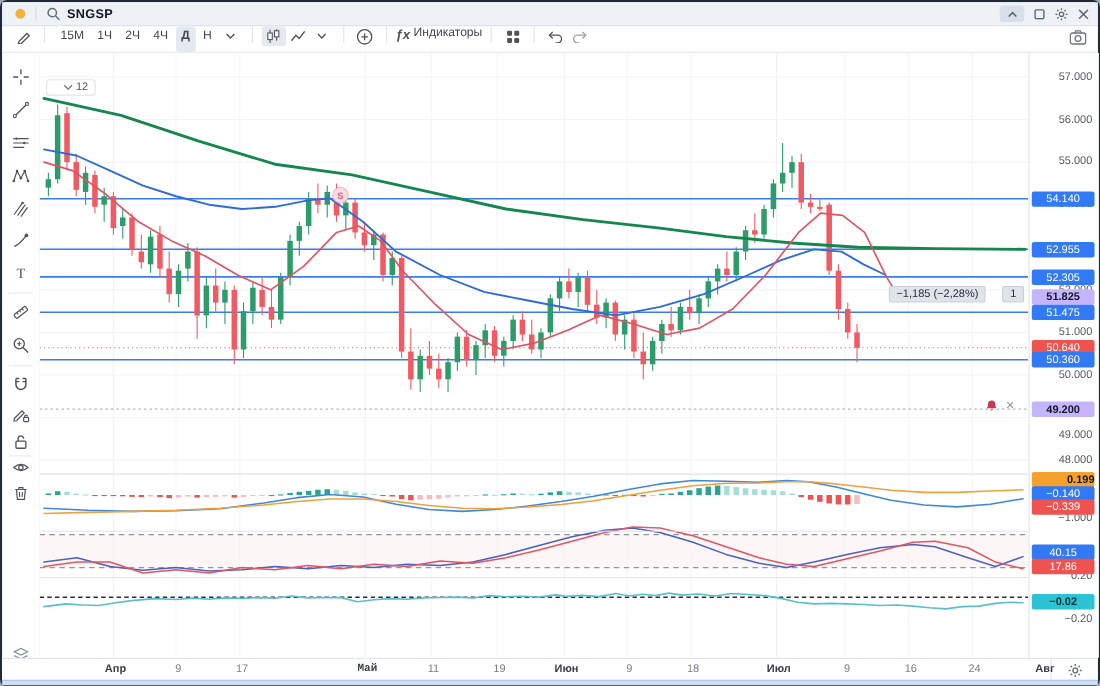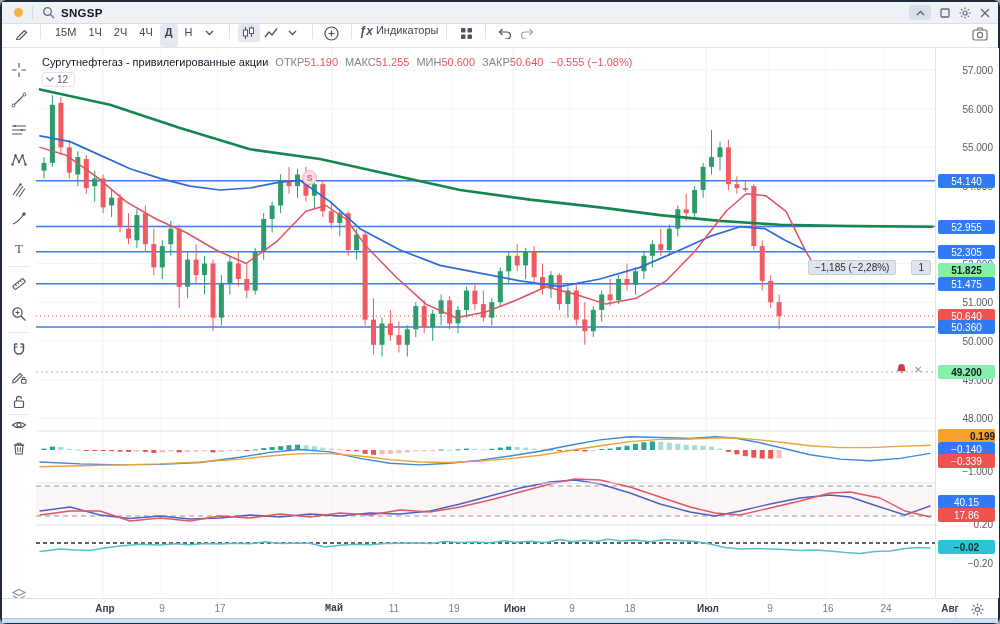--- a/index.html
+++ b/index.html
@@ -24,33 +24,33 @@
   #sidebar{position:absolute;left:2px;top:48px;width:34px;bottom:6px;background:#fff;border-right:1px solid #e0e3eb;}
   .side-icon{position:absolute;left:9px;width:16px;height:16px;cursor:pointer;}
   .side-sep{position:absolute;left:6px;width:22px;height:1px;background:#e6e9ef;}
   
   #chart{position:absolute;left:36px;top:48px;width:899px;height:550px;background:#fff;overflow:hidden;}
   #csvg{position:absolute;left:0;top:-2px;}
   #legend{position:absolute;left:6px;top:8px;font-size:11px;color:#131722;white-space:nowrap;z-index:5;}
   #legend .lbl{color:#80858f;margin-left:7px;}
   #legend .val{color:#e9525f;}
   #legend .chg{color:#e9525f;margin-left:7px;}
-  #intchip{position:absolute;left:6px;top:24px;border:1px solid #e0e3eb;background:#fff;border-radius:3px;font-size:10px;color:#50535e;padding:1px 6px 1px 3px;display:flex;align-items:center;gap:3px;z-index:5;cursor:pointer;}
+  #intchip{position:absolute;left:6px;top:24px;border:1px solid #e0e3eb;background:#fff;border-radius:3px;font-size:10px;color:#50535e;padding:1px 6px 1px 15px;display:flex;align-items:center;gap:3px;z-index:5;cursor:pointer;}
   #tooltip{position:absolute;right:4px;top:212px;display:flex;gap:15px;z-index:6;}
   .tt-chip{background:#dfe3ea;border:1px solid #c9cfd9;border-radius:2px;font-size:10px;color:#2a2e39;padding:1px 6px;}
   #alert{position:absolute;left:860px;top:315px;display:flex;align-items:center;gap:7px;z-index:6;}
   #alert .x{color:#8a93a3;font-size:10px;cursor:pointer;}
   #smarker{position:absolute;left:266px;top:122px;width:13px;height:13px;border-radius:50%;background:#f9dde3;border:1px solid #eeb4c1;color:#d95f79;font-size:8.5px;font-weight:bold;display:flex;align-items:center;justify-content:center;z-index:4;}
   
   #paxis{position:absolute;left:935px;top:48px;width:63px;height:550px;background:#fff;border-left:1px solid #e0e3eb;cursor:ns-resize;}
   .pl{position:absolute;right:6px;font-size:10px;color:#555b66;transform:translateY(-50%);}
   .pbadge{position:absolute;left:2px;right:4px;height:14px;border-radius:2px;font-size:10px;display:flex;align-items:center;justify-content:center;transform:translateY(-50%);z-index:3;}
   .bblue{background:#3179f5;color:#fff;}
   .bred{background:#ef5350;color:#fff;}
-  .bgray{background:#86efac;color:#131722;font-weight:bold;}
+  .bgray{background:#c4b5fd;color:#131722;font-weight:bold;}
   .borange{background:#f5a12d;color:#131722;font-weight:bold;}
   .bteal{background:#2cc4d5;color:#093036;font-weight:bold;}
   
   #taxis{position:absolute;left:2px;right:2px;top:598px;height:20px;background:#fff;border-top:1px solid #e0e3eb;cursor:ew-resize;}
   .tl{position:absolute;top:4px;font-size:10px;color:#787d88;transform:translateX(-50%);}
   .tl.month{color:#383d48;font-weight:bold;}
   #taxis .gearbox{position:absolute;right:0;top:0;width:42px;height:20px;border-left:1px solid #e0e3eb;display:flex;align-items:center;justify-content:center;cursor:pointer;}
   #bottomstrip{position:absolute;left:2px;right:2px;top:618px;height:4px;background:#cfe0f5;border-top:1px solid #aac6ea;}
   svg{display:block;}
 </style>
@@ -610,23 +610,20 @@
         <polyline points="4,101.4 30,109.1 60,130.4 90,155.6 120,173.0 150,186.5 180,204.0 210,217.5 240,196.2 270,165.3 290,159.5 310,173.0 330,200.1 360,231.0 390,258.1 420,271.7 450,265.9 480,254.3 510,240.7 540,248.5 570,258.1 600,252.3 630,234.9 660,204.0 690,165.3 710,147.8 730,149.8 750,165.3 770,205.9 782,225.2" fill="none" stroke="#e05260" stroke-width="1.5" stroke-linejoin="round" stroke-linecap="round"></polyline>
         <polyline points="4,416.0 44,417.9 84,418.9 124,418.4 164,416.5 204,411.2 234,406.4 264,403.5 294,405.9 324,412.4 354,417.2 384,418.9 414,417.2 444,414.1 474,410.0 504,405.2 534,399.2 564,393.9 594,390.8 624,391.5 654,392.5 679,390.8 699,392.0 724,396.8 749,402.8 774,408.8 804,413.1 834,414.8 864,412.4 894,407.4" fill="none" stroke="#3f87d9" stroke-width="1.4" stroke-linejoin="round" stroke-linecap="round"></polyline>
         <polyline points="4,420.8 44,419.8 84,418.9 124,417.9 164,416.0 204,413.1 234,410.0 264,407.6 294,407.6 324,410.0 354,413.6 384,416.0 414,416.5 444,415.0 474,412.6 504,409.3 534,404.5 564,399.7 594,395.6 624,393.4 654,393.0 679,392.0 699,392.0 724,393.9 749,396.8 774,399.7 804,401.6 834,401.6 864,400.4 894,399.2" fill="none" stroke="#f0a03c" stroke-width="1.4" stroke-linejoin="round" stroke-linecap="round"></polyline>
         <polyline points="4,465.0 34,461.0 64,469.0 94,472.5 124,470.0 154,473.0 184,472.0 214,469.0 244,471.0 274,468.0 304,470.0 334,467.0 364,468.0 394,465.0 424,458.0 454,450.0 484,442.0 514,436.0 539,434.0 564,438.0 594,447.0 624,458.0 654,466.0 679,470.0 704,465.0 734,458.0 764,452.0 794,449.0 814,451.0 844,461.0 869,469.0 894,460.0" fill="none" stroke="#4c5fc4" stroke-width="1.4" stroke-linejoin="round" stroke-linecap="round"></polyline>
         <polyline points="4,469.0 34,465.0 64,465.0 94,475.0 124,472.0 154,475.0 184,470.0 214,472.0 244,468.0 274,471.0 304,467.0 334,469.0 364,464.0 394,466.0 424,461.0 454,454.0 484,446.0 514,438.0 539,433.0 564,434.0 594,441.0 624,451.0 654,461.0 679,467.0 704,469.0 734,462.0 764,455.0 794,447.0 814,446.0 844,452.0 869,465.0 894,471.0" fill="none" stroke="#e25561" stroke-width="1.4" stroke-linejoin="round" stroke-linecap="round"></polyline>
         <polyline points="4,505.5 24,503.0 39,504.0 54,504.5 69,502.0 84,500.0 104,498.2 124,499.0 139,497.8 154,498.8 169,497.5 184,498.0 199,497.3 214,497.8 229,495.8 244,497.5 259,497.2 274,497.3 289,501.0 304,499.2 319,498.2 334,498.8 349,497.5 364,497.2 379,496.8 394,497.6 409,495.5 424,496.5 439,496.0 454,496.8 469,494.8 479,496.2 494,495.2 509,496.4 524,493.5 536,495.8 548,494.2 560,495.5 572,493.2 584,495.0 599,494.0 614,495.8 629,493.5 644,494.5 659,495.5 674,498.0 689,501.5 704,503.0 719,502.5 734,503.0 749,503.5 764,504.5 779,504.0 794,505.0 809,506.5 824,507.5 839,505.5 854,505.0 869,502.5 882,501.5 894,502.0" fill="none" stroke="#59bfc9" stroke-width="1.5" stroke-linejoin="round" stroke-linecap="round"></polyline>
         <line x1="0" x2="899" y1="385" y2="385" stroke="#dfe3ea" stroke-width="1"></line>
         <line x1="0" x2="899" y1="437" y2="437" stroke="#dfe3ea" stroke-width="1"></line>
         <line x1="0" x2="899" y1="479" y2="479" stroke="#dfe3ea" stroke-width="1"></line>
       </svg>
-    <div id="legend">
-      <span>Сургутнефтегаз - привилегированные акции</span><span class="lbl">ОТКР</span><span class="val">51.190</span><span class="lbl">МАКС</span><span class="val">51.255</span><span class="lbl">МИН</span><span class="val">50.600</span><span class="lbl">ЗАКР</span><span class="val">50.640</span><span class="chg">−0.555 (−1.08%)</span>
-    </div>
     <div id="intchip">
       <svg width="8" height="5" viewBox="0 0 8 5">
           <path d="M0.5 0.5 L4 4 L7.5 0.5" fill="none" stroke="#6a7484" stroke-width="1.2"></path>
         </svg>
       <span>12</span>
     </div>
     <div id="tooltip">
       <span class="tt-chip">−1,185 (−2,28%)</span>
       <span class="tt-chip">1</span>
     </div>
@@ -644,21 +641,21 @@
 
   <div id="paxis">
       <div class="pl" style="top: 22px;">57.000</div>
       <div class="pl" style="top: 61px;">56.000</div>
       <div class="pl" style="top: 99px;">55.000</div>
       <div class="pl" style="top: 138px;">54.000</div>
       <div class="pl" style="top: 177px;">53.000</div>
       <div class="pl" style="top: 216px;">52.000</div>
       <div class="pl" style="top: 254px;">51.000</div>
       <div class="pl" style="top: 293px;">50.000</div>
-      <div class="pl" style="top: 332px;">49.000</div>
+      <div class="pl" style="top: 348px;">49.000</div>
       <div class="pl" style="top: 370px;">48.000</div>
       <div class="pl" style="top: 423px;">−1.000</div>
       <div class="pl" style="top: 476px;">0.20</div>
       <div class="pl" style="top: 515px;">−0.20</div>
       <div class="pbadge bblue" style="top: 133px;">54.140</div>
       <div class="pbadge bblue" style="top: 179px;">52.955</div>
       <div class="pbadge bblue" style="top: 204px;">52.305</div>
       <div class="pbadge bgray" style="top: 222px;">51.825</div>
       <div class="pbadge bblue" style="top: 236px;">51.475</div>
       <div class="pbadge bred" style="top: 268px;">50.640</div>

